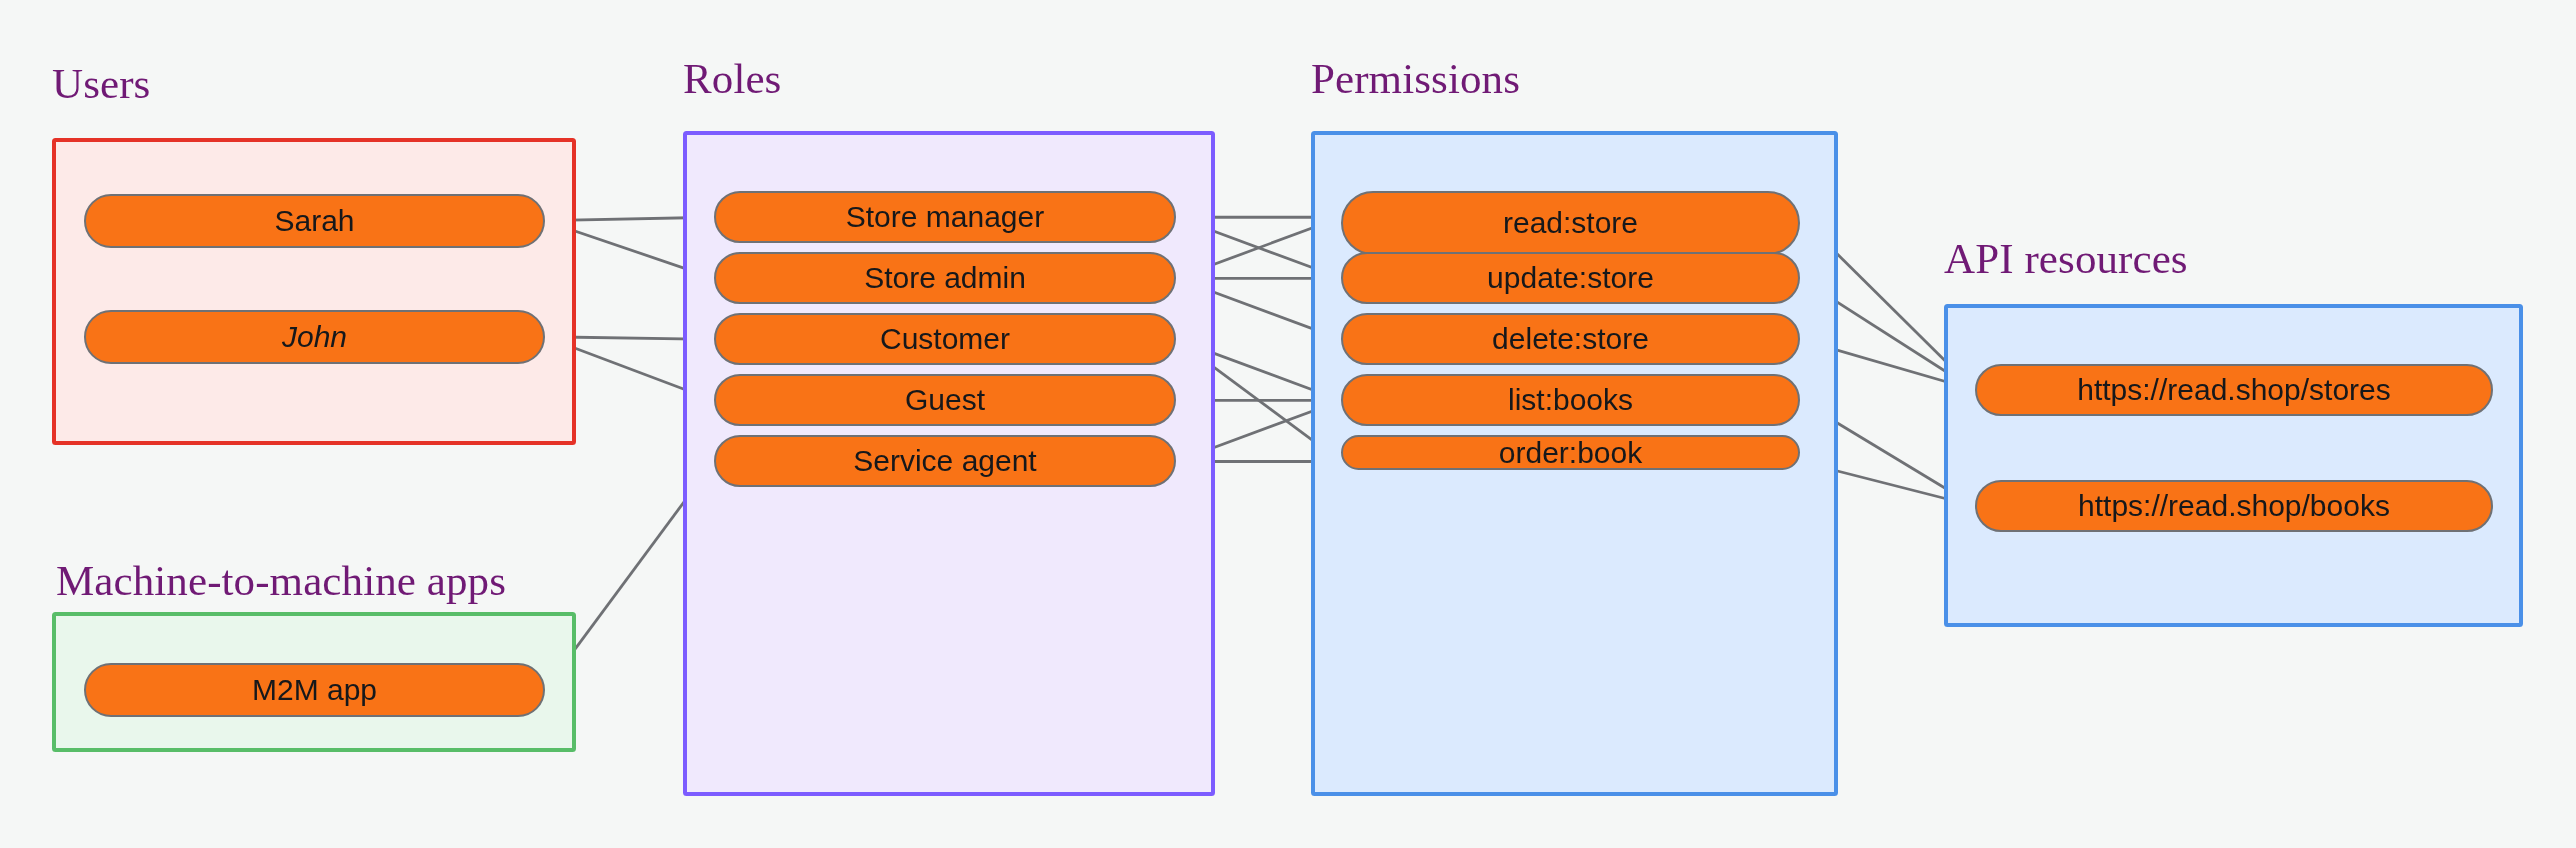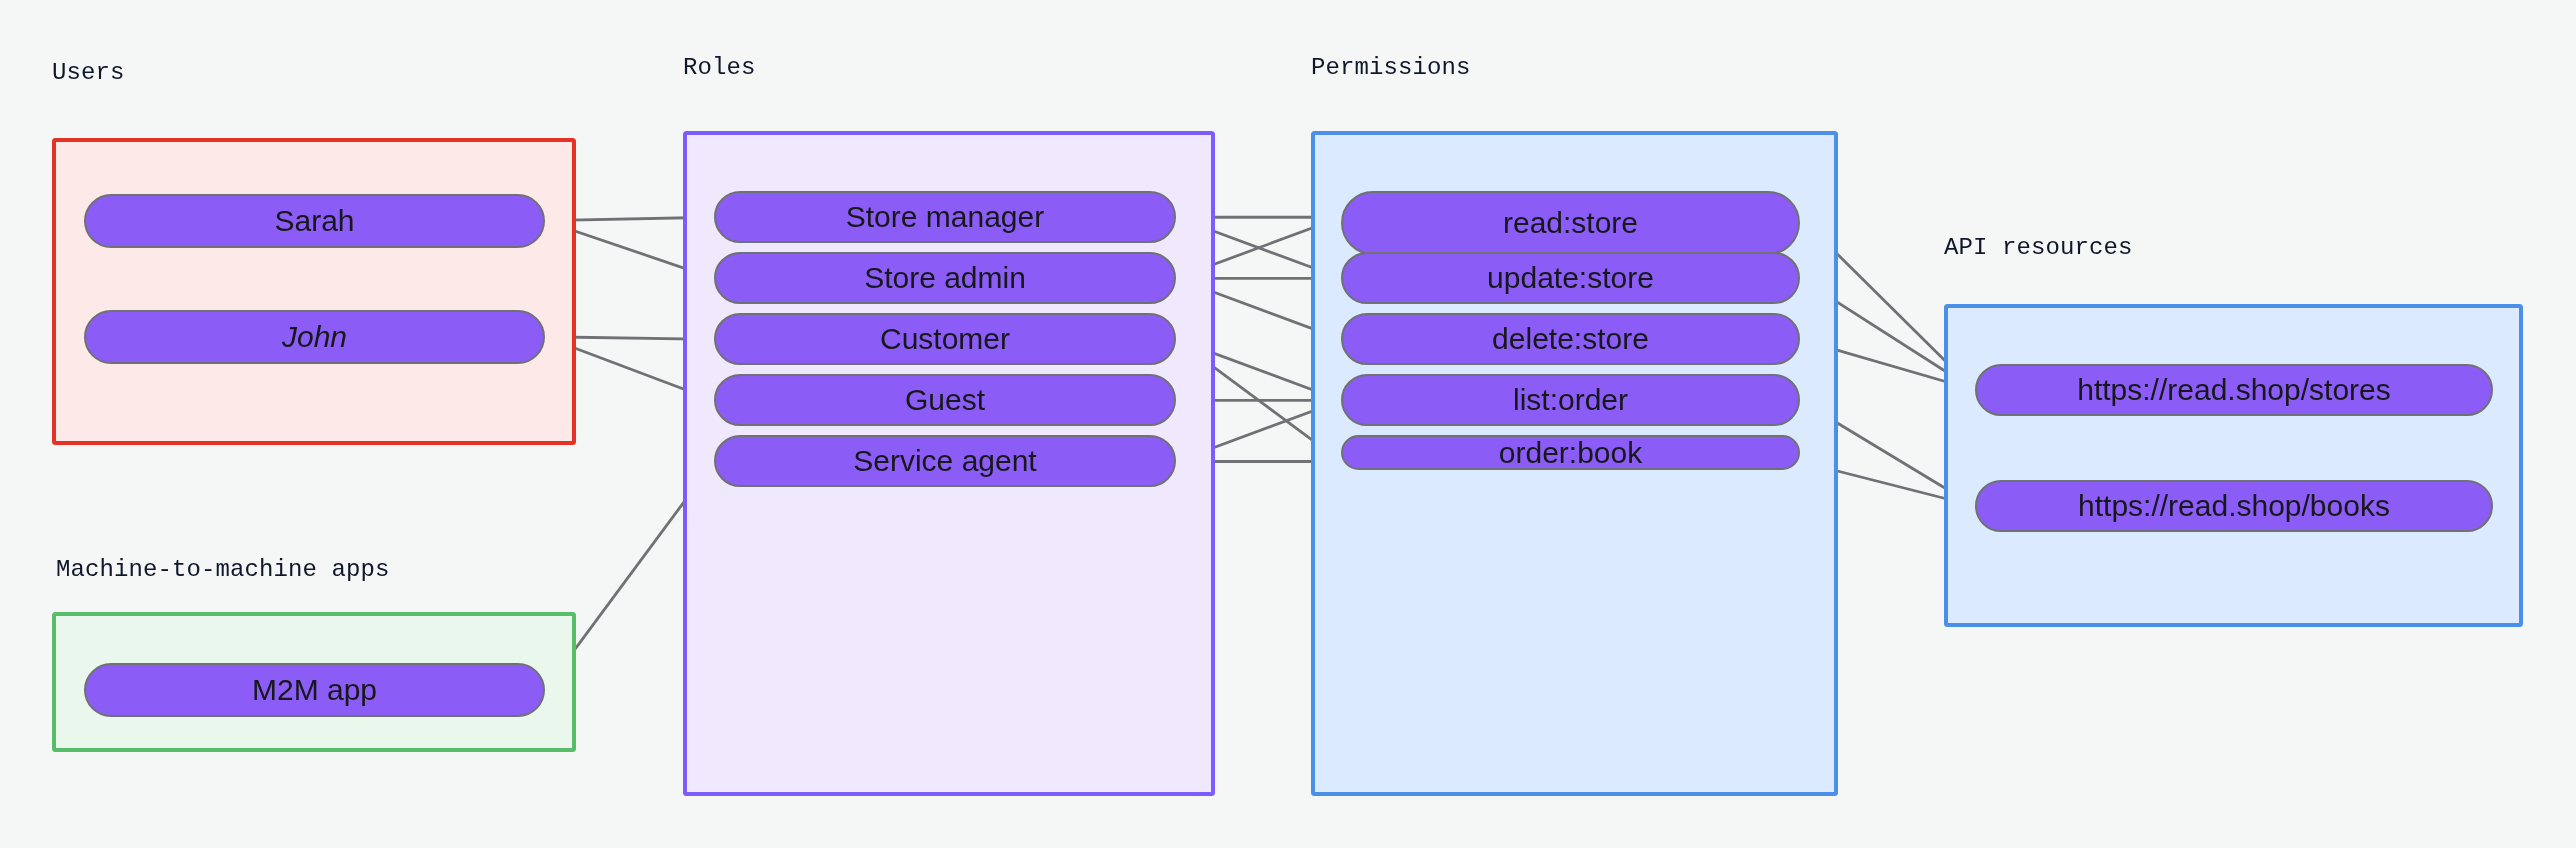--- a/index.html
+++ b/index.html
@@ -16,37 +16,37 @@
     position: relative;
   }
   #canvas {
     position: absolute;
     left: 0; top: 0;
     width: 2576px;
     height: 848px;
   }
   .group-label {
     position: absolute;
-    font-size: 24px;
-    color: #0f172a;
-    font-family: Liberation Mono, monospace;
+    font-size: 43px;
+    color: #701a75;
+    font-family: Liberation Serif, serif;
     white-space: nowrap;
     letter-spacing: 0.1px;
   }
   .group-box {
     position: absolute;
     box-sizing: border-box;
     border-width: 4.4px;
     border-style: solid;
     border-radius: 3.5px;
   }
   .node {
     position: absolute;
     box-sizing: border-box;
-    background: #8b5cf6;
+    background: #f97316;
     border: 2.6px solid #6f7175;
     border-radius: 872px;
     display: flex;
     align-items: center;
     justify-content: center;
     font-size: 30px;
     color: #16181b;
     white-space: nowrap;
     font-family: "Liberation Sans", sans-serif;
   }
@@ -110,20 +110,20 @@
     <div class="node" style="left: 714px; top: 191px; width: 462px; height: 52px;">Store manager</div>
     <div class="node" style="left: 714px; top: 252px; width: 462px; height: 52px;">Store admin</div>
     <div class="node" style="left: 714px; top: 313px; width: 462px; height: 52px;">Customer</div>
     <div class="node" style="left: 714px; top: 374px; width: 462px; height: 52px;">Guest</div>
     <div class="node" style="left: 714px; top: 435px; width: 462px; height: 52px;">Service agent</div>
     <div class="group-box" style="left: 1311px; top: 131px; width: 527px; height: 665px; border-color: rgb(74, 144, 232); background: rgb(219, 234, 254);"></div>
     <div class="group-label" style="left: 1311px; top: 54px; text-align: center;">Permissions</div>
     <div class="node" style="left: 1341px; top: 191px; width: 459px; height: 64px;">read:store</div>
     <div class="node" style="left: 1341px; top: 252px; width: 459px; height: 52px;">update:store</div>
     <div class="node" style="left: 1341px; top: 313px; width: 459px; height: 52px;">delete:store</div>
-    <div class="node" style="left: 1341px; top: 374px; width: 459px; height: 52px;">list:order</div>
+    <div class="node" style="left: 1341px; top: 374px; width: 459px; height: 52px;">list:books</div>
     <div class="node" style="left: 1341px; top: 435px; width: 459px; height: 35px;">order:book</div>
     <div class="group-box" style="left: 1944px; top: 304px; width: 579px; height: 323px; border-color: rgb(74, 144, 232); background: rgb(219, 234, 254);"></div>
     <div class="group-label" style="left: 1944px; top: 234px;">API resources</div>
     <div class="node" style="left: 1975px; top: 364px; width: 518px; height: 52px;">https://read.shop/stores</div>
     <div class="node" style="left: 1975px; top: 480px; width: 518px; height: 52px;">https://read.shop/books</div>
   </div>
 
 
 </body></html>

